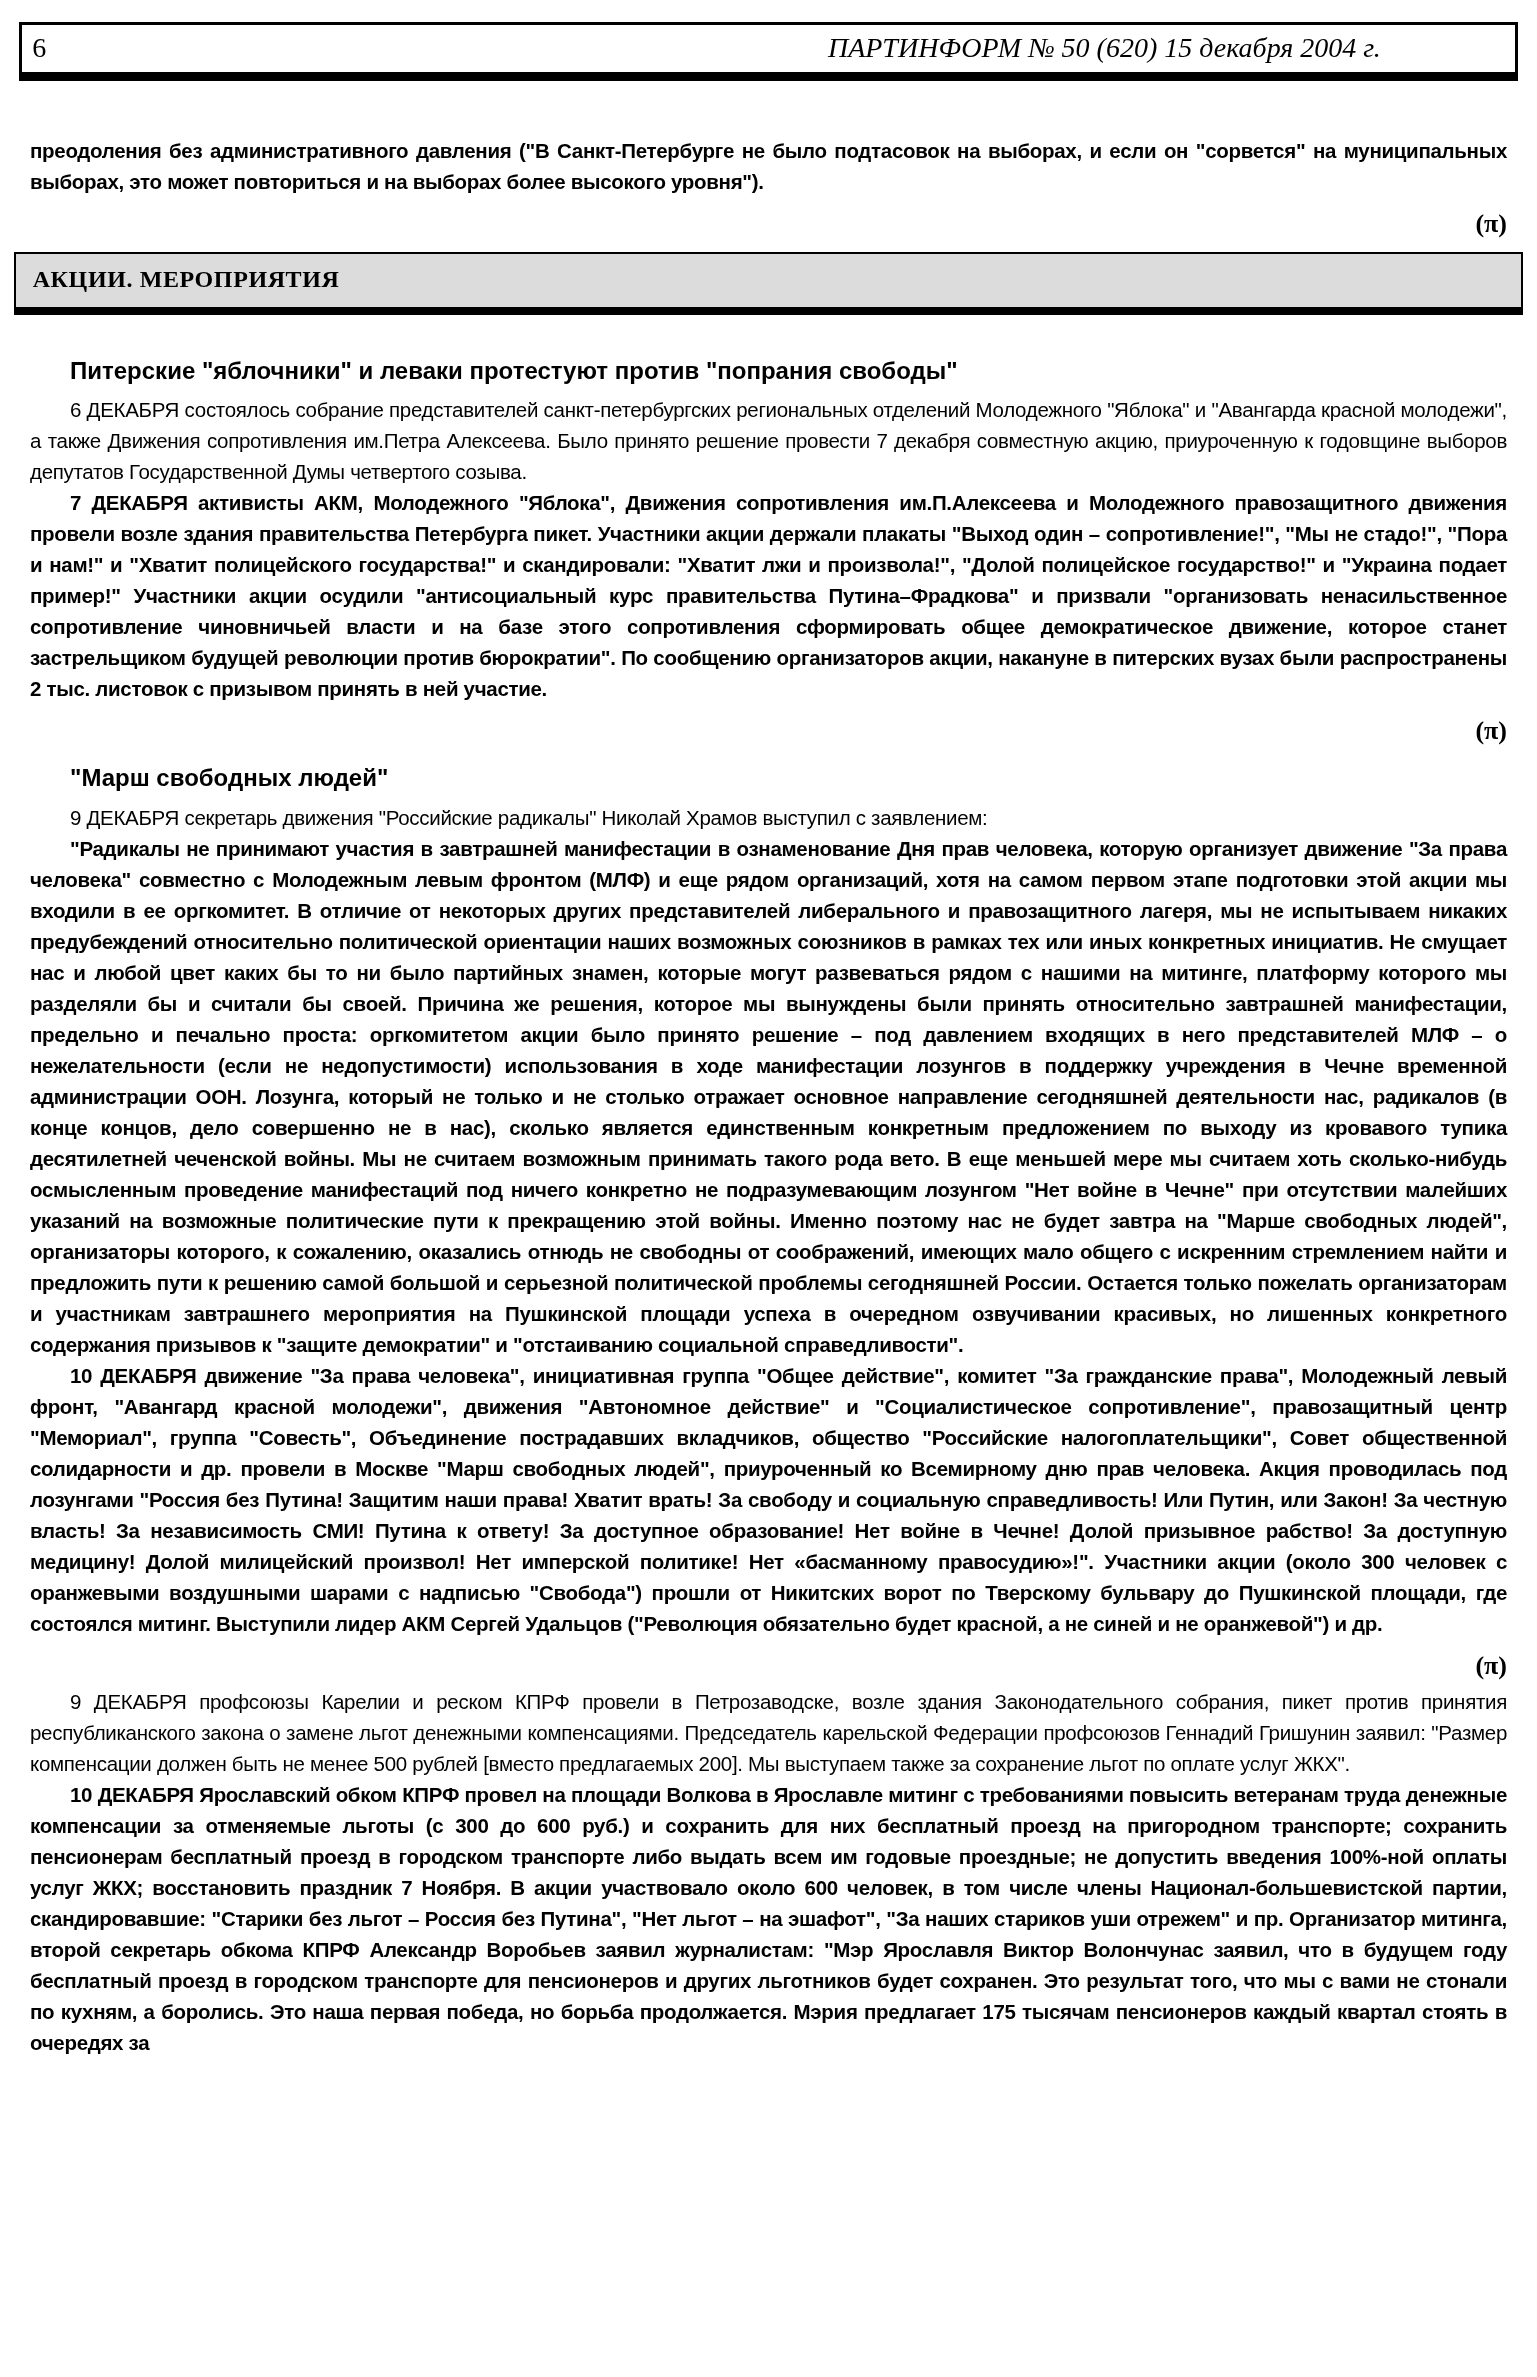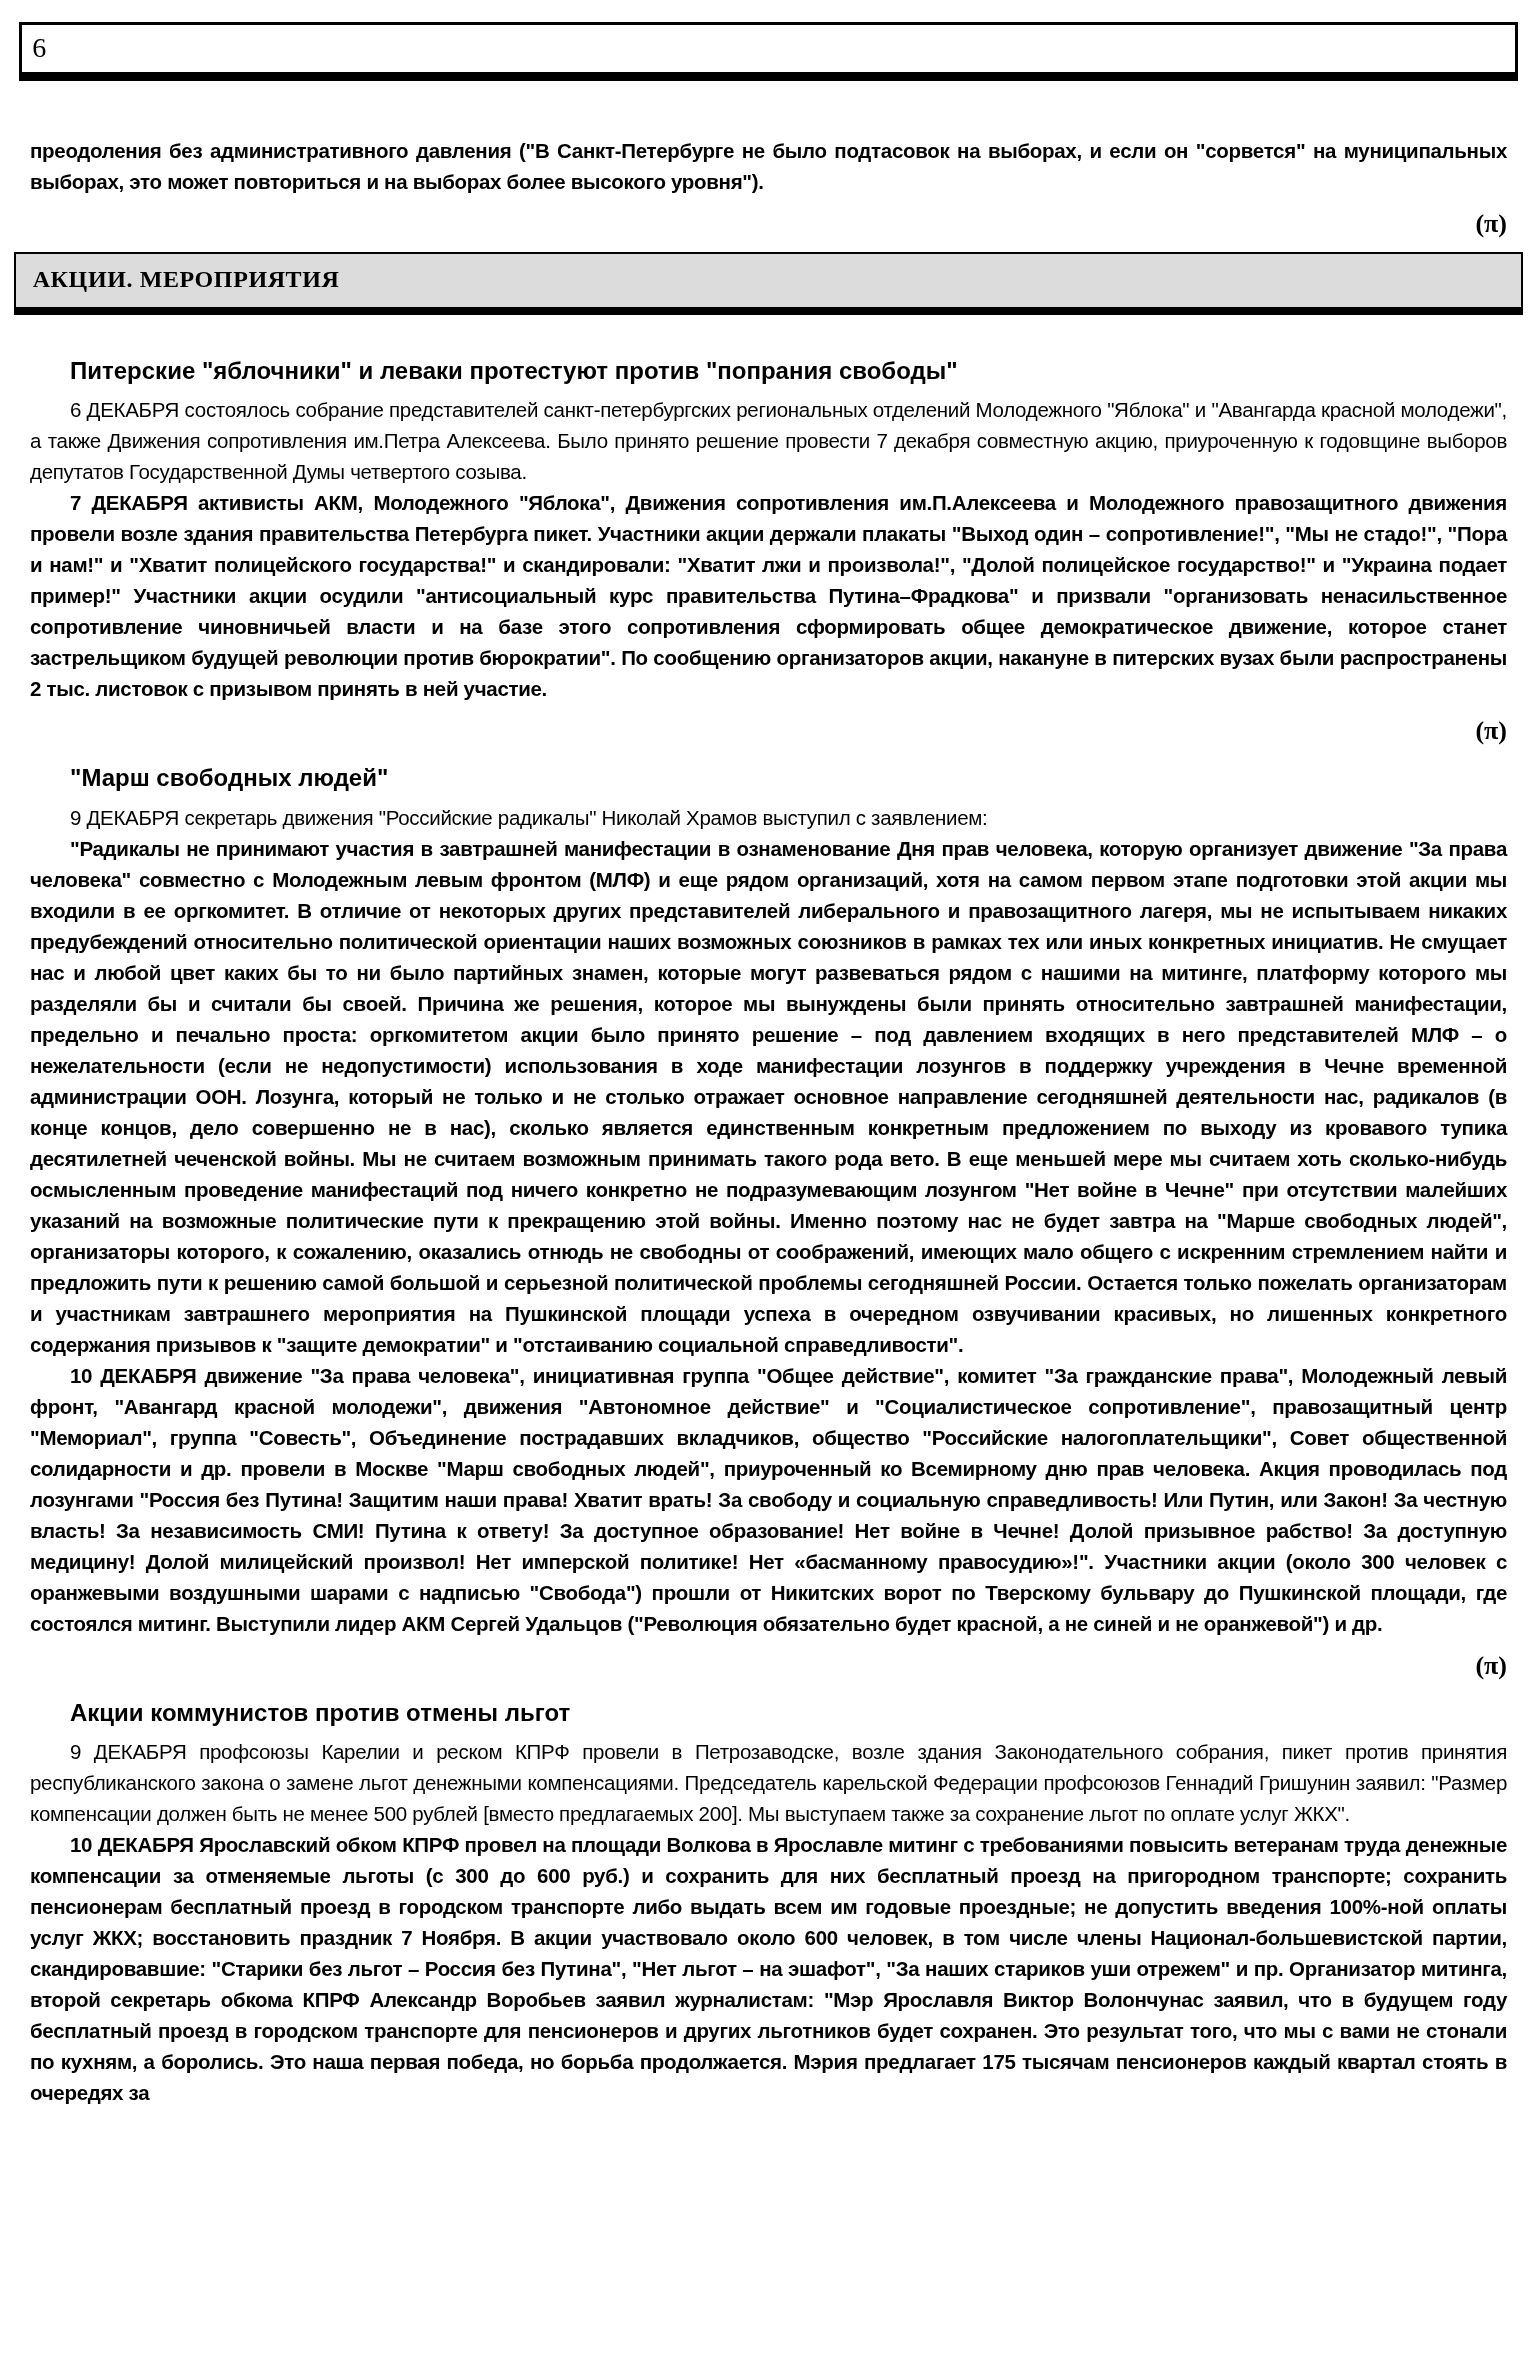--- a/index.html
+++ b/index.html
@@ -64,36 +64,36 @@
     margin:18px 0 9px 0;text-indent:40px;
   }
 </style>
 </head>
 <body>
 
 <div class="page">
 
   <div class="header-box">
     <div class="page-number">6</div>
+    <div class="masthead">ПАРТИНФОРМ № 50 (620) 15 декабря 2004 г.</div>
   </div>
 
   <div class="content">
       <p class="para bold noindent"><span>преодоления без административного давления ("В Санкт-Петербурге не было подтасовок на выборах, и если он "сорвется" на муниципальных выборах, это может повториться и на выборах более высокого уровня").</span></p>
       <div class="end-mark">(π)</div>
       <div class="section-box">
         <div class="section-title">АКЦИИ. МЕРОПРИЯТИЯ</div>
       </div>
       <h2 class="headline">Питерские "яблочники" и леваки протестуют против "попрания свободы"</h2>
       <p class="para"><span>6 ДЕКАБРЯ состоялось собрание представителей санкт-петербургских региональных отделений Молодежного "Яблока" и "Авангарда красной молодежи", а также Движения сопротивления им.Петра Алексеева. Было принято решение провести 7 декабря совместную акцию, приуроченную к годовщине выборов депутатов Государственной Думы четвертого созыва.</span></p>
       <p class="para bold"><span>7 ДЕКАБРЯ активисты АКМ, Молодежного "Яблока", Движения сопротивления им.П.Алексеева и Молодежного правозащитного движения провели возле здания правительства Петербурга пикет. Участники акции держали плакаты "Выход один – сопротивление!", "Мы не стадо!", "Пора и нам!" и "Хватит полицейского государства!" и скандировали: "Хватит лжи и произвола!", "Долой полицейское государство!" и "Украина подает пример!" Участники акции осудили "антисоциальный курс правительства Путина–Фрадкова" и призвали "организовать ненасильственное сопротивление чиновничьей власти и на базе этого сопротивления сформировать общее демократическое движение, которое станет застрельщиком будущей революции против бюрократии". По сообщению организаторов акции, накануне в питерских вузах были распространены 2 тыс. листовок с призывом принять в ней участие.</span></p>
       <div class="end-mark">(π)</div>
       <h2 class="headline">"Марш свободных людей"</h2>
       <p class="para"><span>9 ДЕКАБРЯ секретарь движения "Российские радикалы" Николай Храмов выступил с заявлением:</span></p>
       <p class="para bold"><span>"Радикалы не принимают участия в завтрашней манифестации в ознаменование Дня прав человека, которую организует движение "За права человека" совместно с Молодежным левым фронтом (МЛФ) и еще рядом организаций, хотя на самом первом этапе подготовки этой акции мы входили в ее оргкомитет. В отличие от некоторых других представителей либерального и правозащитного лагеря, мы не испытываем никаких предубеждений относительно политической ориентации наших возможных союзников в рамках тех или иных конкретных инициатив. Не смущает нас и любой цвет каких бы то ни было партийных знамен, которые могут развеваться рядом с нашими на митинге, платформу которого мы разделяли бы и считали бы своей. Причина же решения, которое мы вынуждены были принять относительно завтрашней манифестации, предельно и печально проста: оргкомитетом акции было принято решение – под давлением входящих в него представителей МЛФ – о нежелательности (если не недопустимости) использования в ходе манифестации лозунгов в поддержку учреждения в Чечне временной администрации ООН. Лозунга, который не только и не столько отражает основное направление сегодняшней деятельности нас, радикалов (в конце концов, дело совершенно не в нас), сколько является единственным конкретным предложением по выходу из кровавого тупика десятилетней чеченской войны. Мы не считаем возможным принимать такого рода вето. В еще меньшей мере мы считаем хоть сколько-нибудь осмысленным проведение манифестаций под ничего конкретно не подразумевающим лозунгом "Нет войне в Чечне" при отсутствии малейших указаний на возможные политические пути к прекращению этой войны. Именно поэтому нас не будет завтра на "Марше свободных людей", организаторы которого, к сожалению, оказались отнюдь не свободны от соображений, имеющих мало общего с искренним стремлением найти и предложить пути к решению самой большой и серьезной политической проблемы сегодняшней России. Остается только пожелать организаторам и участникам завтрашнего мероприятия на Пушкинской площади успеха в очередном озвучивании красивых, но лишенных конкретного содержания призывов к "защите демократии" и "отстаиванию социальной справедливости".</span></p>
       <p class="para bold"><span>10 ДЕКАБРЯ движение "За права человека", инициативная группа "Общее действие", комитет "За гражданские права", Молодежный левый фронт, "Авангард красной молодежи", движения "Автономное действие" и "Социалистическое сопротивление", правозащитный центр "Мемориал", группа "Совесть", Объединение пострадавших вкладчиков, общество "Российские налогоплательщики", Совет общественной солидарности и др. провели в Москве "Марш свободных людей", приуроченный ко Всемирному дню прав человека. Акция проводилась под лозунгами "Россия без Путина! Защитим наши права! Хватит врать! За свободу и социальную справедливость! Или Путин, или Закон! За честную власть! За независимость СМИ! Путина к ответу! За доступное образование! Нет войне в Чечне! Долой призывное рабство! За доступную медицину! Долой милицейский произвол! Нет имперской политике! Нет «басманному правосудию»!". Участники акции (около 300 человек с оранжевыми воздушными шарами с надписью "Свобода") прошли от Никитских ворот по Тверскому бульвару до Пушкинской площади, где состоялся митинг. Выступили лидер АКМ Сергей Удальцов ("Революция обязательно будет красной, а не синей и не оранжевой") и др.</span></p>
       <div class="end-mark">(π)</div>
-      <h2 class="headline">Акции коммунистов против отмены льгот</h2>
       <p class="para"><span>9 ДЕКАБРЯ профсоюзы Карелии и реском КПРФ провели в Петрозаводске, возле здания Законодательного собрания, пикет против принятия республиканского закона о замене льгот денежными компенсациями. Председатель карельской Федерации профсоюзов Геннадий Гришунин заявил: "Размер компенсации должен быть не менее 500 рублей [вместо предлагаемых 200]. Мы выступаем также за сохранение льгот по оплате услуг </span><span class="run-italic">ЖКХ</span><span>".</span></p>
       <p class="para bold"><span>10 ДЕКАБРЯ Ярославский обком КПРФ провел на площади Волкова в Ярославле митинг с требованиями повысить ветеранам труда денежные компенсации за отменяемые льготы (с 300 до 600 руб.) и сохранить для них бесплатный проезд на пригородном транспорте; сохранить пенсионерам бесплатный проезд в городском транспорте либо выдать всем им годовые проездные; не допустить введения 100%-ной оплаты услуг ЖКХ; восстановить праздник 7 Ноября. В акции участвовало около 600 человек, в том числе члены Национал-большевистской партии, скандировавшие: "Старики без льгот – Россия без Путина", "Нет льгот – на эшафот", "За наших стариков уши отрежем" и пр. Организатор митинга, второй секретарь обкома КПРФ Александр Воробьев заявил журналистам: "Мэр Ярославля Виктор Волончунас заявил, что в будущем году бесплатный проезд в городском транспорте для пенсионеров и других льготников будет сохранен. Это результат того, что мы с вами не стонали по кухням, а боролись. Это наша первая победа, но борьба продолжается. Мэрия предлагает 175 тысячам пенсионеров каждый квартал стоять в очередях за</span></p>
     </div>
 
 </div>
 
 
 </body></html>

